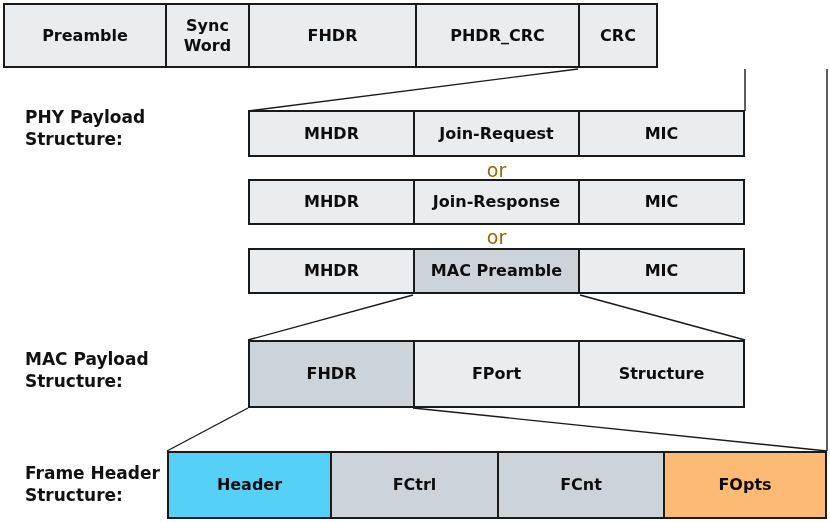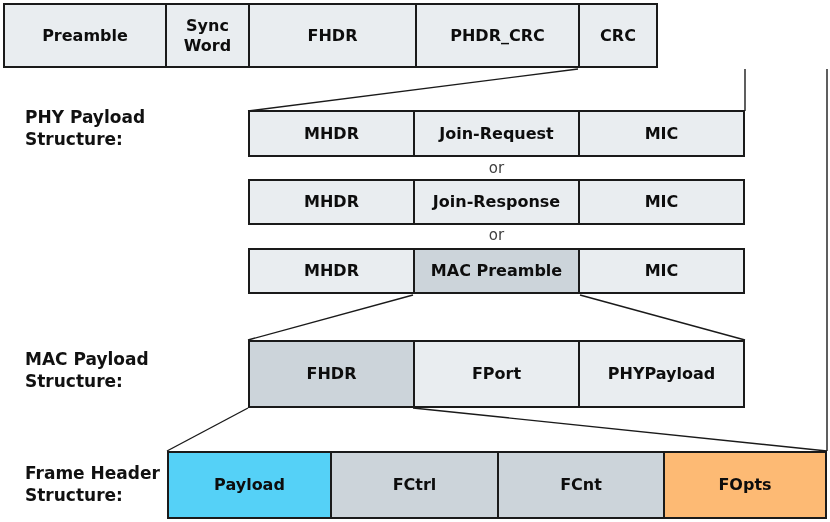--- a/index.html
+++ b/index.html
@@ -19,21 +19,21 @@
     border-left:2px solid #1a1a1a;box-sizing:border-box;
     padding:0 2px;
   }
   .cell:first-child{border-left:none;}
   .side-label{
     position:absolute;left:25px;width:150px;z-index:1;
     font-weight:bold;font-size:17px;line-height:22px;color:#111;
   }
   .or-label{
     position:absolute;left:248px;width:497px;text-align:center;z-index:1;
-    font-size:15px;font-weight:normal;color:#404040;
+    font-size:19px;font-weight:normal;color:#a16207;
   }
   
   .top-row{left:3px;top:3px;width:655px;height:65px;}
   .phy-row-1{left:248px;top:110px;width:497px;height:47px;}
   .phy-row-2{left:248px;top:179px;width:497px;height:46px;}
   .phy-row-3{left:248px;top:248px;width:497px;height:46px;}
   .mac-row{left:248px;top:340px;width:497px;height:68px;}
   .frame-row{left:167px;top:451px;width:660px;height:68px;}
   .or-1{top:159px;}
   .or-2{top:226px;}
@@ -103,25 +103,25 @@
     <div class="cell w-third" style="background: rgb(233, 237, 240);">MHDR</div>
     <div class="cell w-third" style="background: rgb(204, 212, 218);">MAC Preamble</div>
     <div class="cell w-third" style="background: rgb(233, 237, 240);">MIC</div>
   </div>
 
   <div class="side-label lbl-mac">MAC Payload Structure:</div>
 
   <div class="bar mac-row">
     <div class="cell w-third" style="background: rgb(204, 212, 218);">FHDR</div>
     <div class="cell w-third" style="background: rgb(233, 237, 240);">FPort</div>
-    <div class="cell w-third" style="background: rgb(233, 237, 240);">PHYPayload</div>
+    <div class="cell w-third" style="background: rgb(233, 237, 240);">Structure</div>
   </div>
 
   <div class="side-label lbl-frame">Frame Header Structure:</div>
 
   <div class="bar frame-row">
-    <div class="cell w-devaddr" style="background: rgb(85, 209, 247);">Payload</div>
+    <div class="cell w-devaddr" style="background: rgb(85, 209, 247);">Header</div>
     <div class="cell w-fctrl" style="background: rgb(204, 212, 218);">FCtrl</div>
     <div class="cell w-fcnt" style="background: rgb(204, 212, 218);">FCnt</div>
     <div class="cell w-fopts" style="background: #fdba74;">FOpts</div>
   </div>
 
 </div>
 
 </body></html>

